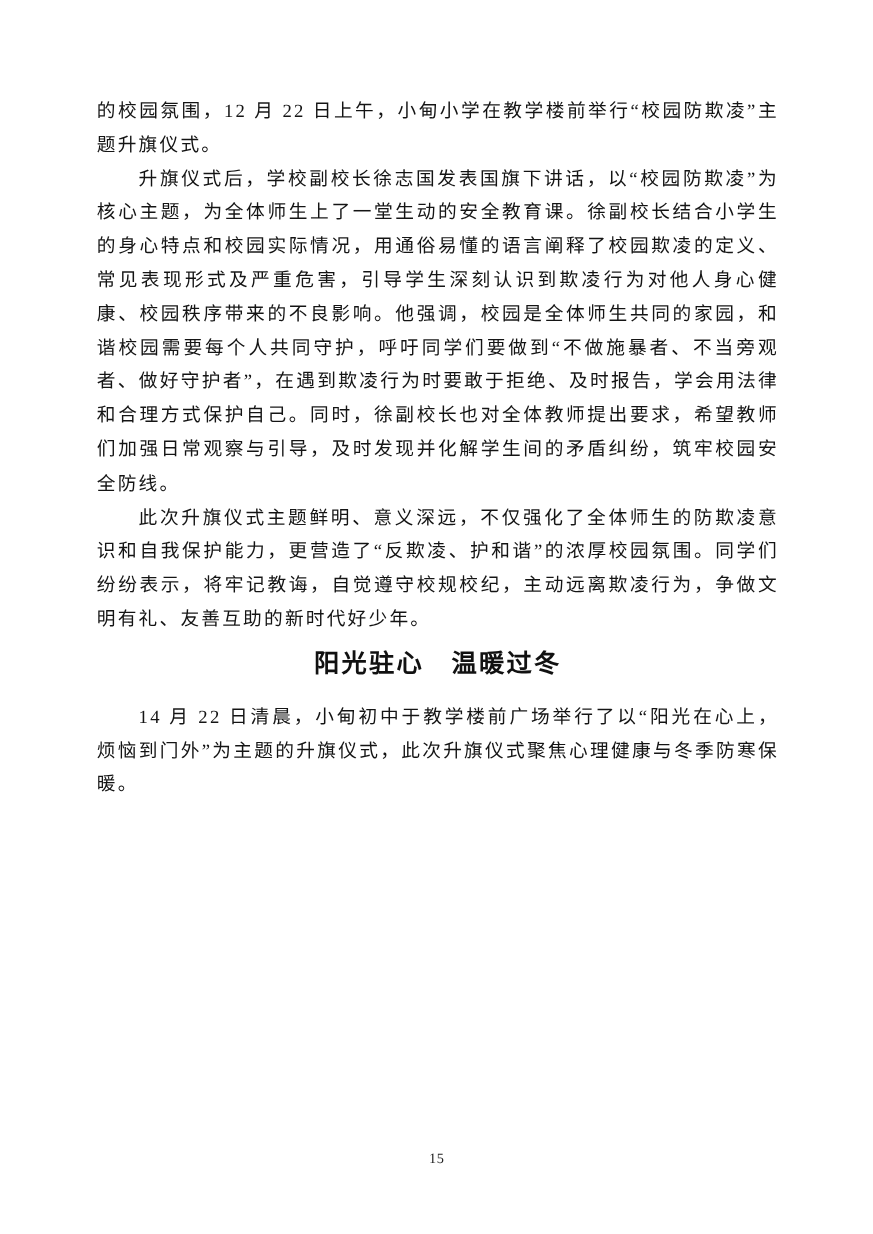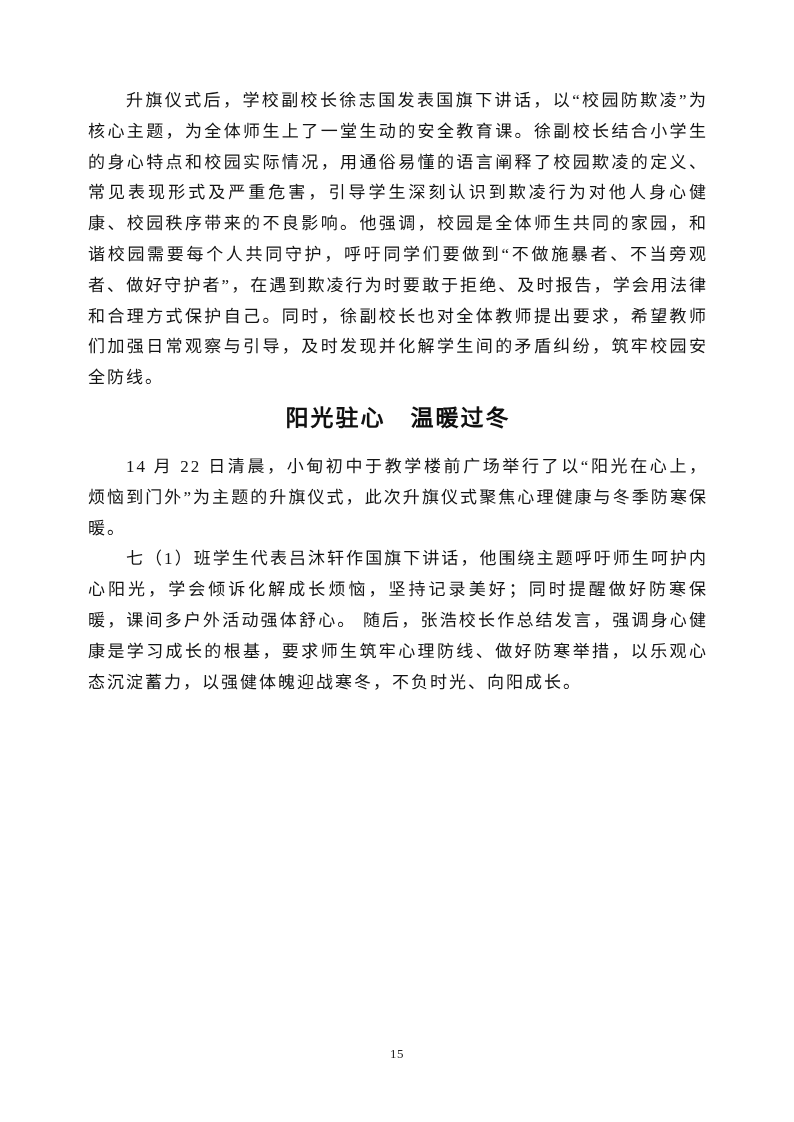--- a/index.html
+++ b/index.html
@@ -56,30 +56,31 @@
     letter-spacing: 0.5px;
     color: #222222;
   }
 </style>
 </head>
 <body>
 
 <div class="page">
   <main class="content">
 
+    <p class="para no-indent">的校园氛围，12 月 22 日上午，小甸小学在教学楼前举行“校园防欺凌”主题升旗仪式。</p>
 
 
     <p class="para">升旗仪式后，学校副校长徐志国发表国旗下讲话，以“校园防欺凌”为核心主题，为全体师生上了一堂生动的安全教育课。徐副校长结合小学生的身心特点和校园实际情况，用通俗易懂的语言阐释了校园欺凌的定义、常见表现形式及严重危害，引导学生深刻认识到欺凌行为对他人身心健康、校园秩序带来的不良影响。他强调，校园是全体师生共同的家园，和谐校园需要每个人共同守护，呼吁同学们要做到“不做施暴者、不当旁观者、做好守护者”，在遇到欺凌行为时要敢于拒绝、及时报告，学会用法律和合理方式保护自己。同时，徐副校长也对全体教师提出要求，希望教师们加强日常观察与引导，及时发现并化解学生间的矛盾纠纷，筑牢校园安全防线。</p>
 
+    <p class="para">此次升旗仪式主题鲜明、意义深远，不仅强化了全体师生的防欺凌意识和自我保护能力，更营造了“反欺凌、护和谐”的浓厚校园氛围。同学们纷纷表示，将牢记教诲，自觉遵守校规校纪，主动远离欺凌行为，争做文明有礼、友善互助的新时代好少年。</p>
 
     <h1 class="section-title">阳光驻心　温暖过冬</h1>
 
     <p class="para">14 月 22 日清晨，小甸初中于教学楼前广场举行了以“阳光在心上，烦恼到门外”为主题的升旗仪式，此次升旗仪式聚焦心理健康与冬季防寒保暖。</p>
 
-    <p class="para">七（1）班学生代表吕沐轩作国旗下讲话，他围绕主题呼吁师生呵护内心阳光，学会倾诉化解成长烦恼，坚持记录美好；同时提醒做好防寒保暖，课间多户外活动强体舒心。 随后，张浩校长作总结发言，强调身心健康是学习成长的根基，要求师生筑牢心理防线、做好防寒举措，以乐观心态沉淀蓄力，以强健体魄迎战寒冬，不负时光、向阳成长。</p>
 
 
   </main>
 
   <footer class="page-footer">
     <span class="page-number">15</span>
   </footer>
 </div>
 
 </body></html>

